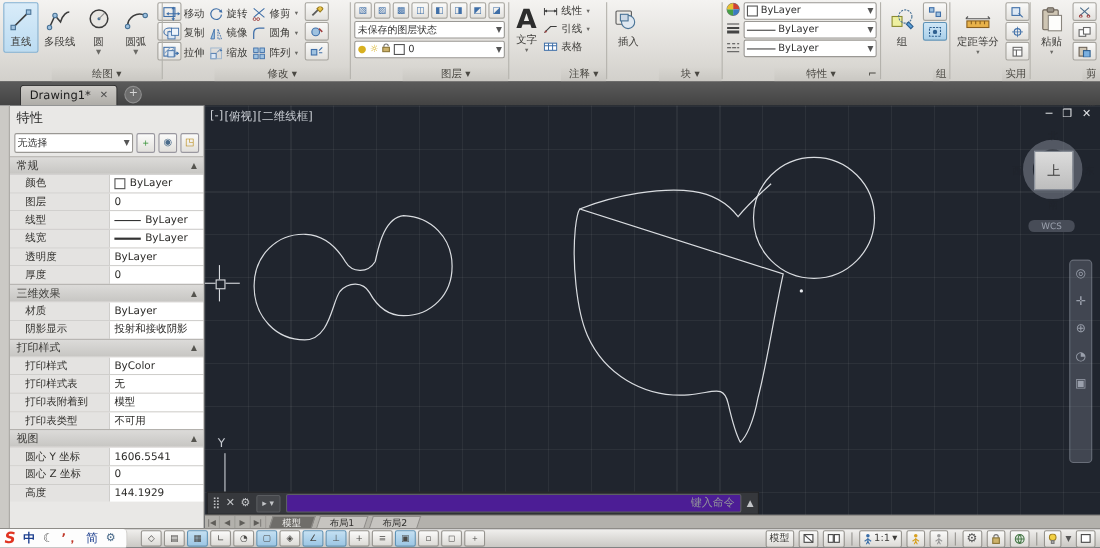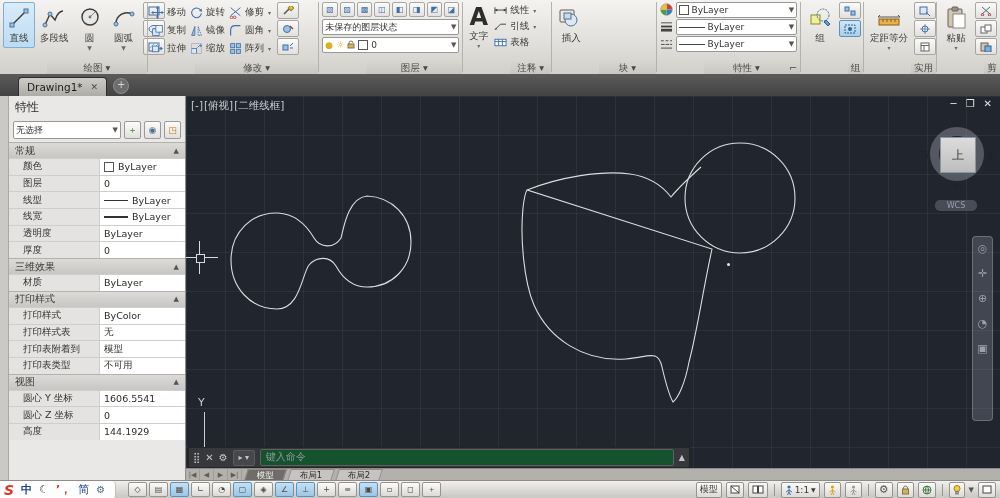--- a/index.html
+++ b/index.html
@@ -85,22 +85,22 @@
   #pickbox{position:absolute;left:10px;top:158px;width:7px;height:7px;border:1px solid #d7dade;background:#20252e;}
   #blip{position:absolute;left:541px;top:167px;width:3px;height:3px;border-radius:50%;background:#e6e9ed;}
   #ucs-y{position:absolute;left:18px;top:316px;width:1px;height:44px;background:#c9cdd3;}
   #ucs-label{position:absolute;left:12px;top:300px;color:#c9cdd3;font-size:11px;}
   
   #cmdbar{position:absolute;left:2px;top:351px;width:502px;height:21px;background:#36383c;border:1px solid #232426;
           display:flex;align-items:center;padding:0 4px;gap:5px;box-sizing:border-box;}
   .cmdico{color:#c3c5c8;font-size:10px;}
   #cmdrecent{width:20px;height:14px;border:1px solid #5a5c60;background:#45474b;color:#c3c5c8;font-size:8px;
              display:flex;align-items:center;justify-content:center;gap:2px;border-radius:2px;}
-  #cmdinput{flex:1;height:15px;background:#14532d;border:1px solid #5d5f63;border-radius:2px;color:#9fa2a6;
-            font-size:10px;padding:0 5px;font-family:Liberation Mono, monospace;outline:none;}
+  #cmdinput{flex:1;height:15px;background:#4c1d95;border:1px solid #5d5f63;border-radius:2px;color:#9fa2a6;
+            font-size:10px;padding:0 5px;font-family:Liberation Sans, sans-serif;outline:none;text-align:right;}
   #cmdinput::placeholder{color:#93969a;}
   #cmdup{margin-left:auto;color:#c3c5c8;font-size:8px;}
   
   #laystrip{position:absolute;left:0;top:372px;width:814px;height:12px;background:#b3b1ac;border-top:1px solid #8e8c88;
             display:flex;align-items:stretch;font-size:8.5px;}
   .navarrow{width:13px;display:flex;align-items:center;justify-content:center;color:#5f5d59;border-right:1px solid #9f9d98;font-size:7px;}
   .laytab{padding:0 10px;display:flex;align-items:center;color:#2f2e2c;transform:skewX(-18deg);margin-left:4px;
           background:#c6c4c0;border:1px solid #8e8c88;border-bottom:none;}
   .laytab span{transform:skewX(18deg);}
   .laytab.active{background:#6f6d69;color:#f2f2f0;}
@@ -599,20 +599,24 @@
         </div>
 
       <div class="sect">
           <span>三维效果</span>
           <span class="arr">▲</span>
         </div>
       <div class="prow">
           <span class="pl">材质</span>
           <span class="pv">ByLayer</span>
         </div>
+      <div class="prow">
+          <span class="pl">阴影显示</span>
+          <span class="pv">投射和接收阴影</span>
+        </div>
 
       <div class="sect">
           <span>打印样式</span>
           <span class="arr">▲</span>
         </div>
       <div class="prow">
           <span class="pl">打印样式</span>
           <span class="pv">ByColor</span>
         </div>
       <div class="prow">

